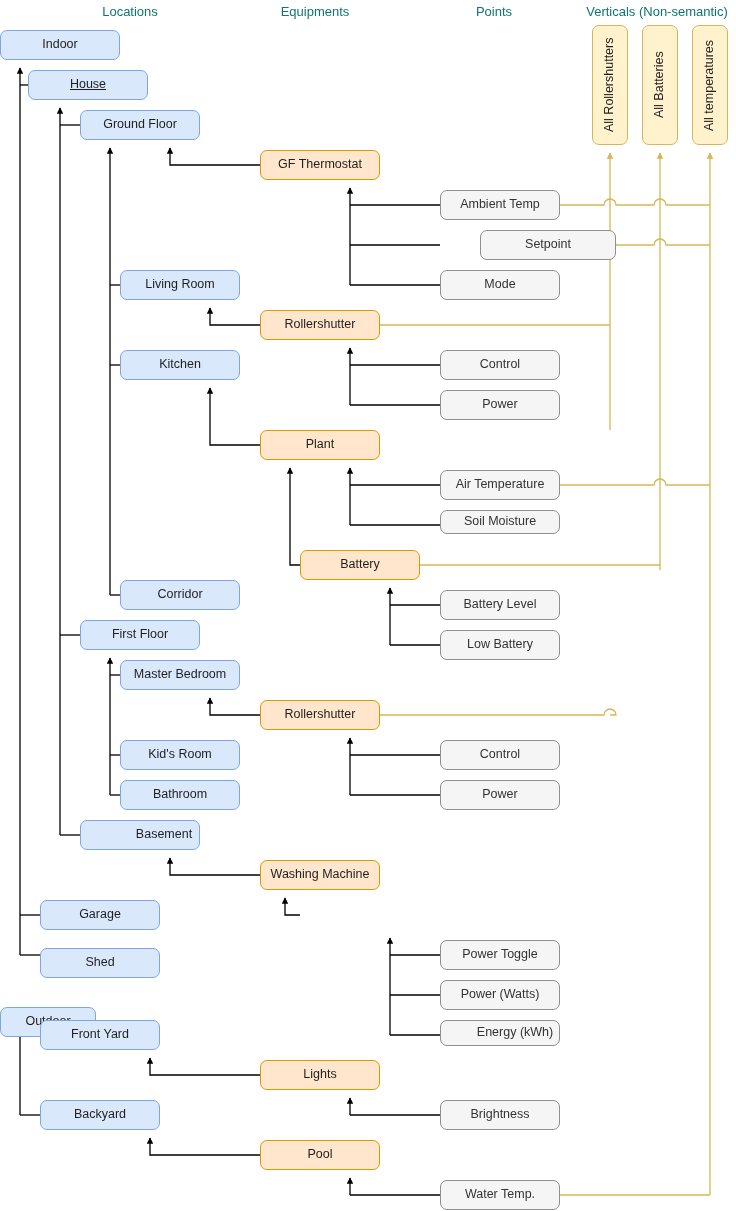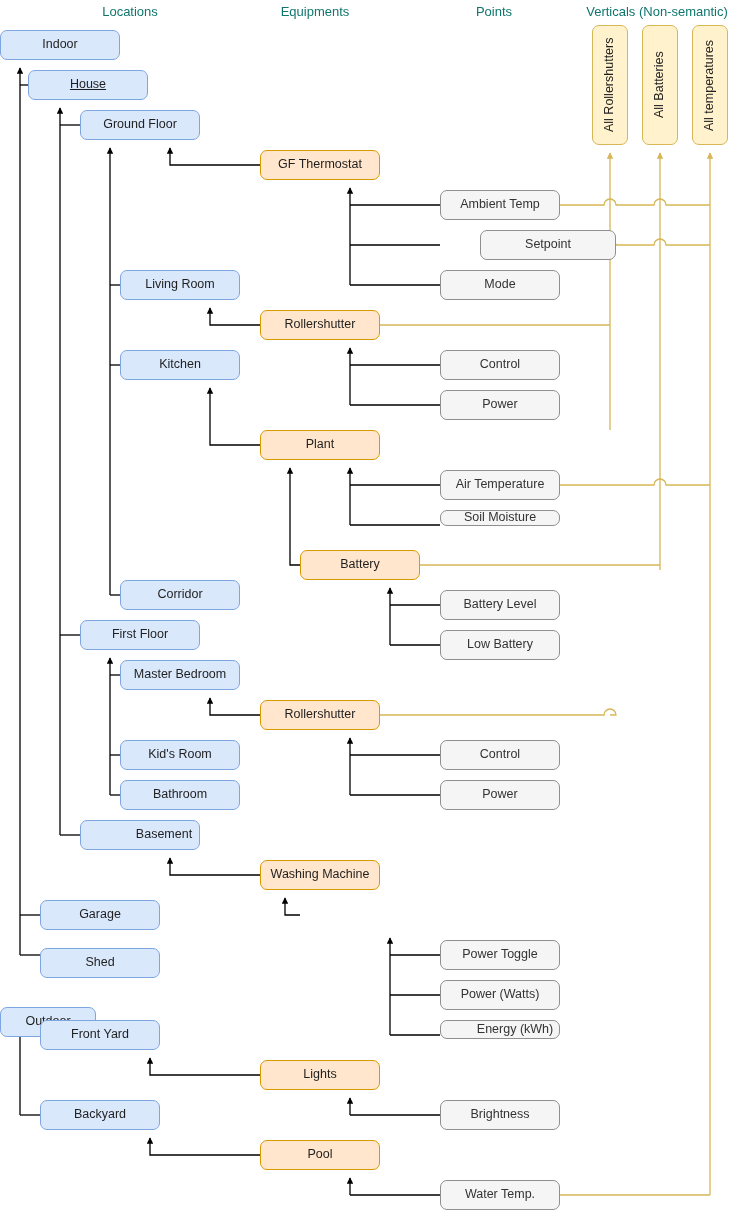--- a/index.html
+++ b/index.html
@@ -217,28 +217,28 @@
   <div class="node equipment" style="left:260px; top:860px;  width:120px; height:30px;">Washing Machine</div>
   <div class="node equipment" style="left:260px; top:1060px; width:120px; height:30px;">Lights</div>
   <div class="node equipment" style="left:260px; top:1140px; width:120px; height:30px;">Pool</div>
 
   <div class="node point" style="left:440px; top:190px;  width:120px; height:30px;">Ambient Temp</div>
   <div class="node point" style="left:440px; top:230px;  width:136px; height:30px;margin-left:40px;">Setpoint</div>
   <div class="node point" style="left:440px; top:270px;  width:120px; height:30px;">Mode</div>
   <div class="node point" style="left:440px; top:350px;  width:120px; height:30px;">Control</div>
   <div class="node point" style="left:440px; top:390px;  width:120px; height:30px;">Power</div>
   <div class="node point" style="left:440px; top:470px;  width:120px; height:30px;">Air Temperature</div>
-  <div class="node point" style="left:440px; top:510px;  width:120px; height:16px;">Soil Moisture</div>
+  <div class="node point" style="left:440px; top:510px;  width:120px; height:24px;">Soil Moisture</div>
   <div class="node point" style="left:440px; top:590px;  width:120px; height:30px;">Battery Level</div>
   <div class="node point" style="left:440px; top:630px;  width:120px; height:30px;text-align:right;">Low Battery</div>
   <div class="node point" style="left:440px; top:740px;  width:120px; height:30px;">Control</div>
   <div class="node point" style="left:440px; top:780px;  width:120px; height:30px;">Power</div>
   <div class="node point" style="left:440px; top:940px;  width:120px; height:30px;text-align:center;">Power Toggle</div>
   <div class="node point" style="left:440px; top:980px;  width:120px; height:30px;">Power (Watts)</div>
-  <div class="node point" style="left:440px; top:1020px; width:120px; height:19px;padding-left:30px;">Energy (kWh)</div>
+  <div class="node point" style="left:440px; top:1020px; width:120px; height:26px;padding-left:30px;">Energy (kWh)</div>
   <div class="node point" style="left:440px; top:1100px; width:120px; height:30px;">Brightness</div>
   <div class="node point" style="left:440px; top:1180px; width:120px; height:30px;">Water Temp.</div>
 
   <div class="node vertical" style="left:592px; top:25px; width:36px; height:120px;">All Rollershutters</div>
   <div class="node vertical" style="left:642px; top:25px; width:36px; height:120px;">All Batteries</div>
   <div class="node vertical" style="left:692px; top:25px; width:36px; height:120px;">All temperatures</div>
 
 </div>
 
 </body></html>

